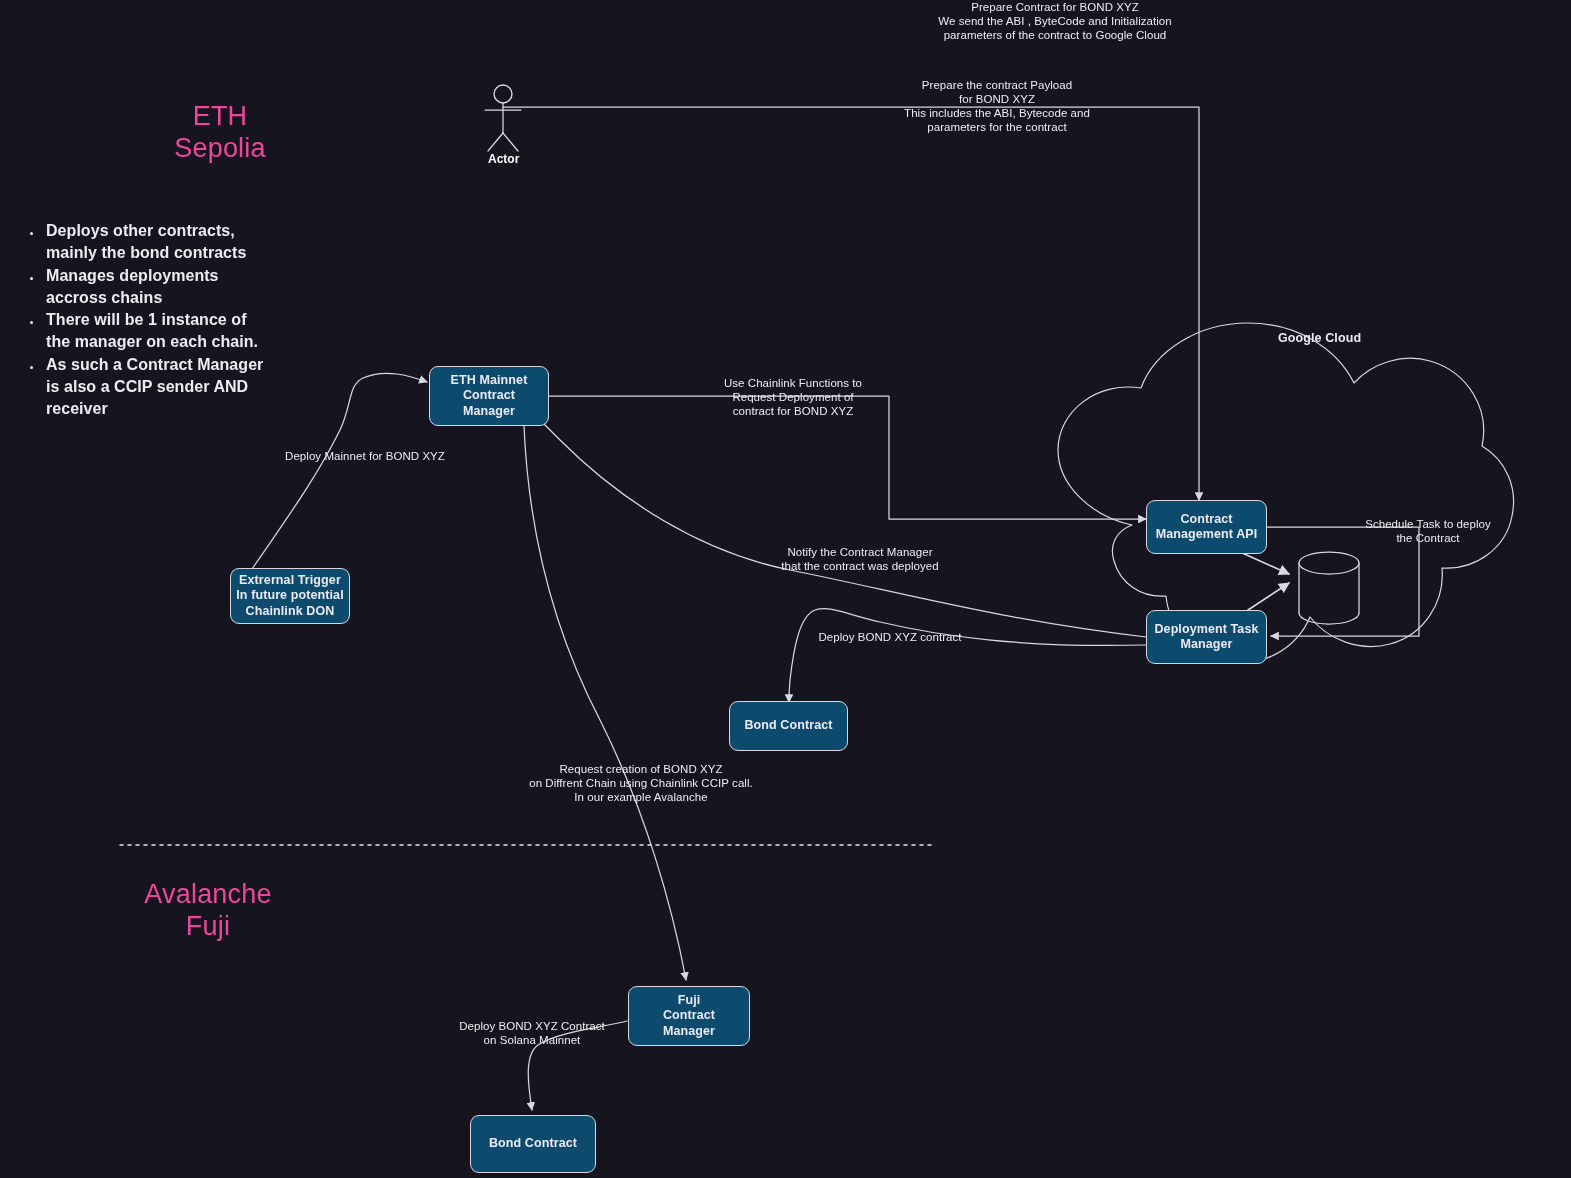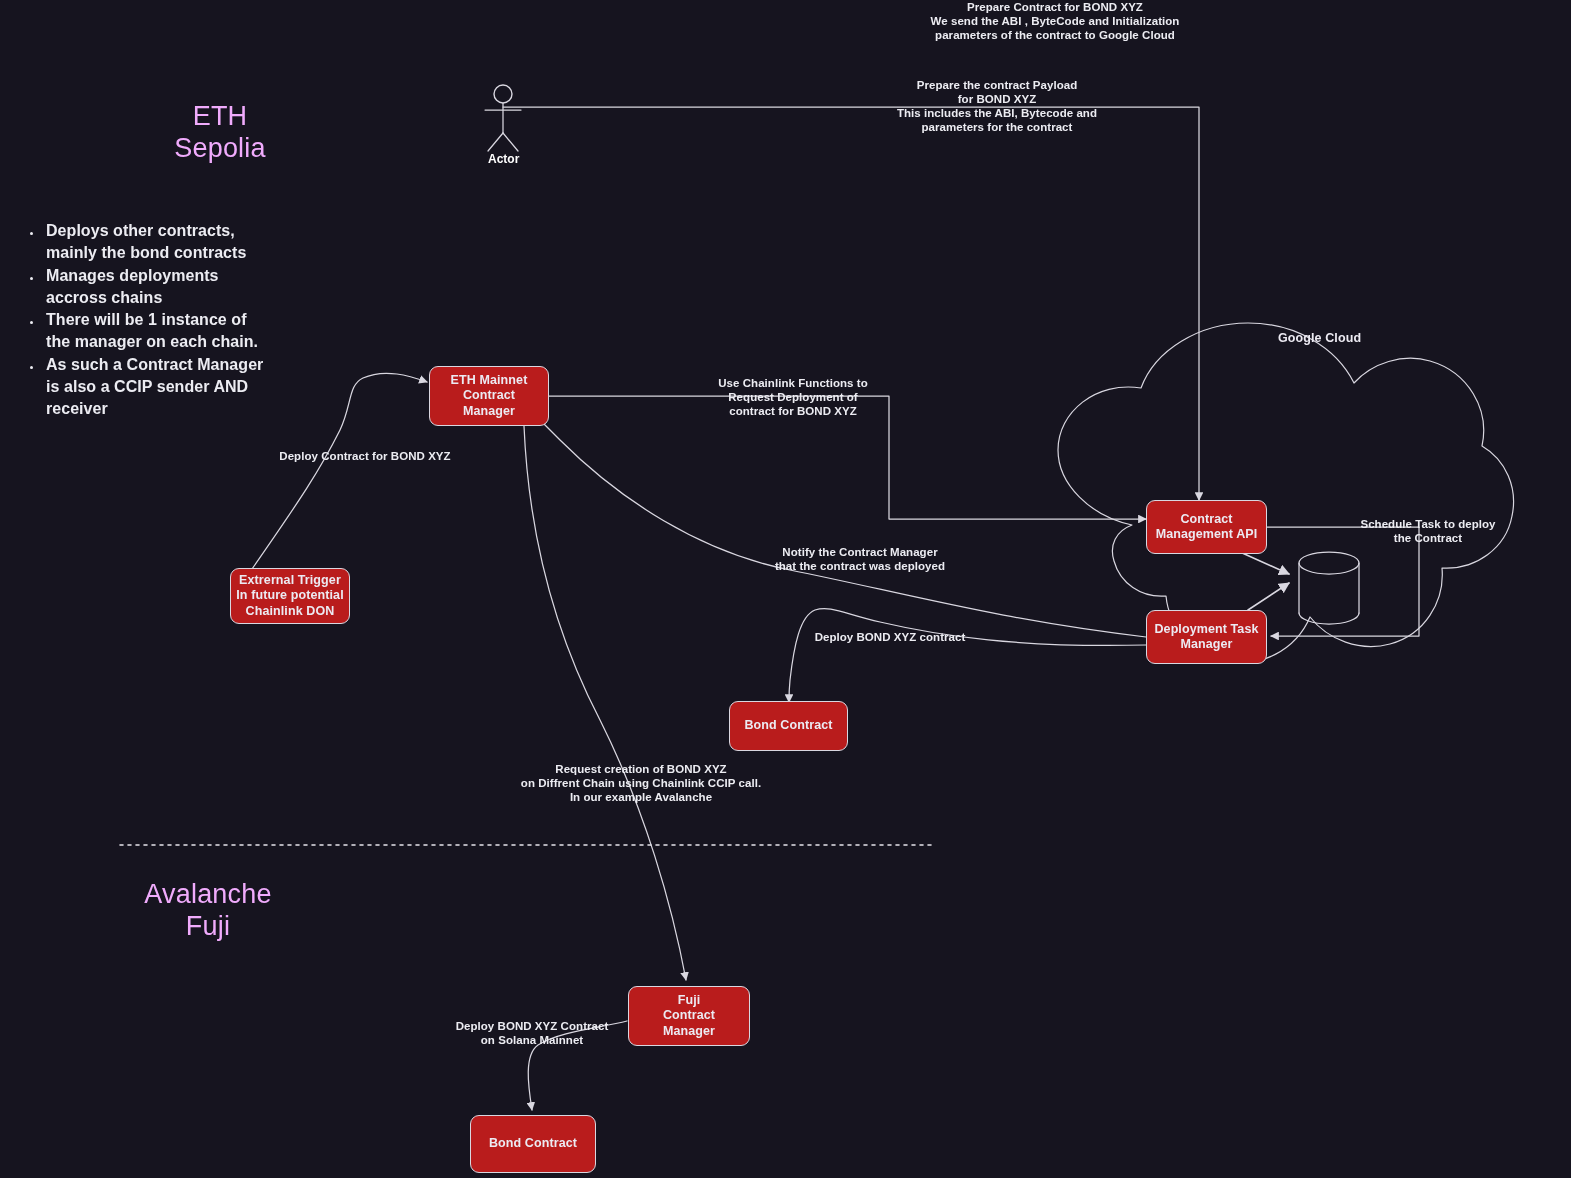--- a/index.html
+++ b/index.html
@@ -18,49 +18,49 @@
   }
   #canvas {
     position: absolute;
     inset: 0;
     width: 1571px;
     height: 1178px;
   }
   .node {
     position: absolute;
     box-sizing: border-box;
-    background: #b91c1c;
+    background: #0c4a6e;
     border: 1.3px solid #d9d7e0;
     border-radius: 9px;
     display: flex;
     align-items: center;
     justify-content: center;
     text-align: center;
     color: #eceaf2;
     font-size: 12.5px;
     font-weight: 700;
     line-height: 1.22;
     letter-spacing: 0.1px;
     white-space: pre-line;
   }
   .zone-title {
     position: absolute;
-    color: #f0abfc;
+    color: #ec4899;
     font-size: 27px;
     font-weight: 400;
     line-height: 1.2;
     text-align: center;
     white-space: pre-line;
     letter-spacing: 0.2px;
   }
   .edge-label {
     position: absolute;
     color: #ececf2;
     font-size: 11.5px;
-    font-weight: 700;
+    font-weight: 400;
     line-height: 1.22;
     text-align: center;
     white-space: pre-line;
     letter-spacing: 0.05px;
   }
   .cloud-label {
     position: absolute;
     color: #eceaf2;
     font-size: 12.5px;
     font-weight: 700;
@@ -196,21 +196,21 @@
 
 <div class="edge-label" style="left:900px; top:0px; width:310px;">Prepare Contract for BOND XYZ
 We send the ABI , ByteCode and Initialization
 parameters of the contract to Google Cloud</div>
 
 <div class="edge-label" style="left:860px; top:78px; width:274px;">Prepare the contract Payload
 for BOND XYZ
 This includes the ABI, Bytecode and
 parameters for the contract</div>
 
-<div class="edge-label" style="left:255px; top:449px; width:220px;">Deploy Contract for BOND XYZ</div>
+<div class="edge-label" style="left:255px; top:449px; width:220px;">Deploy Mainnet for BOND XYZ</div>
 
 <div class="edge-label" style="left:700px; top:376px; width:186px;">Use Chainlink Functions to
 Request Deployment of
 contract for BOND XYZ</div>
 
 <div class="edge-label" style="left:750px; top:545px; width:220px;">Notify the Contract Manager
 that the contract was deployed</div>
 
 <div class="edge-label" style="left:1338px; top:517px; width:180px;">Schedule Task to deploy
 the Contract</div>

